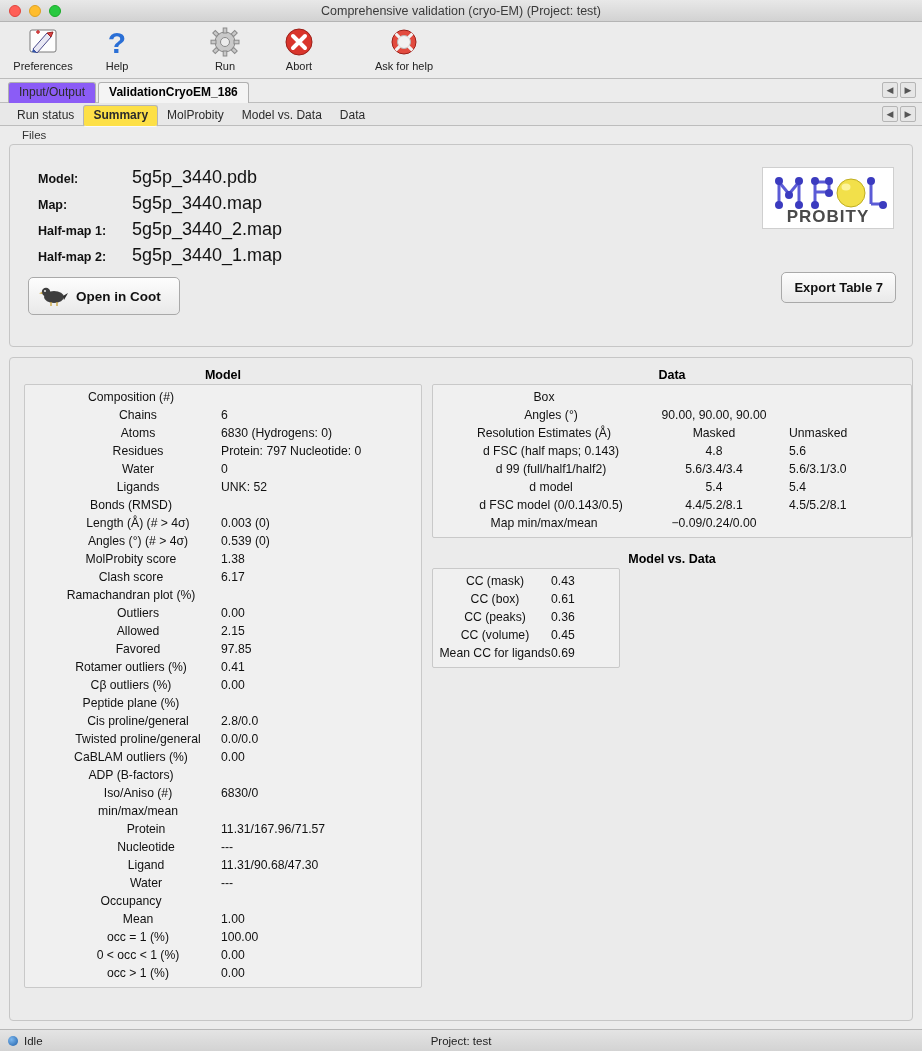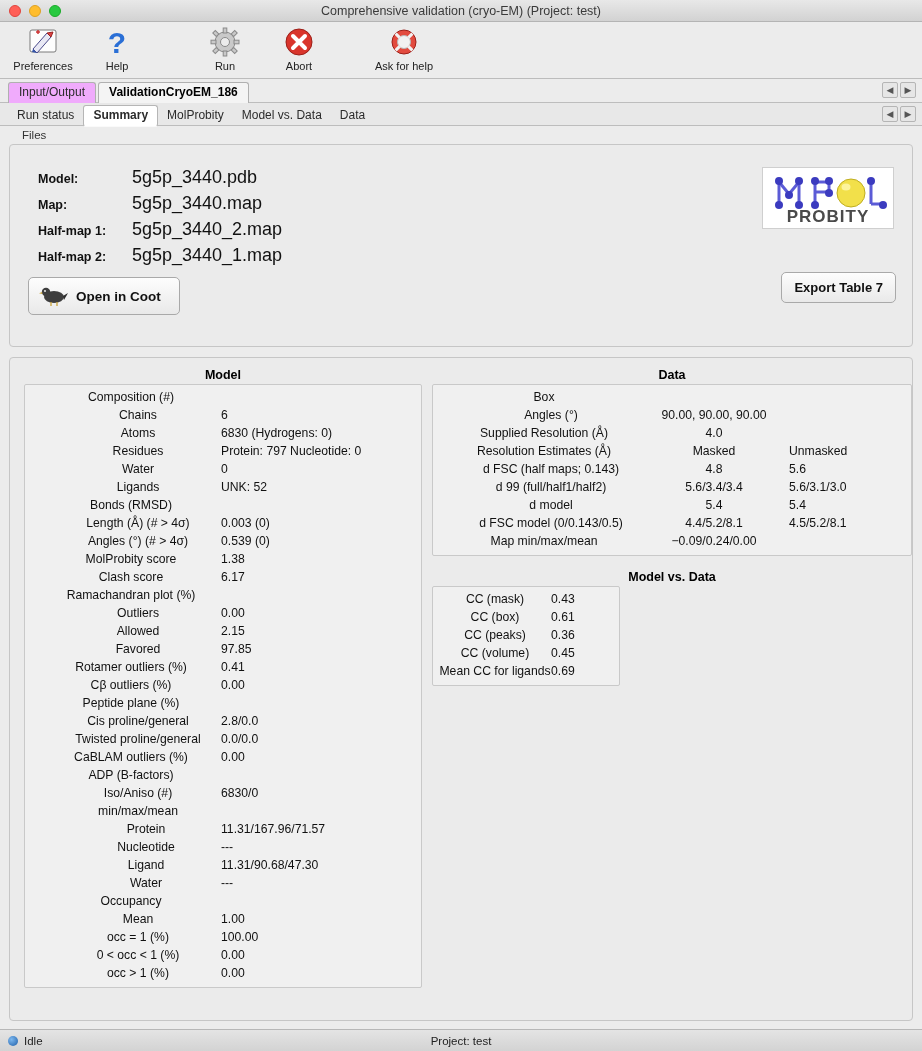--- a/index.html
+++ b/index.html
@@ -62,21 +62,21 @@
     padding: 3px 0 0 8px;
     position: relative;
     flex: none;
   }
   .tabrow.main { height: 24px; }
   .tab {
     font-size: 12px;
     padding: 2px 10px 3px 10px;
     border: 1px solid #b0b0b0;
     border-bottom: none;
-    background: #f0abfc;
+    background: #8b5cf6;
     color: #2b2b2b;
     border-radius: 3px 3px 0 0;
     margin-right: 2px;
     cursor: default;
     line-height: 15px;
   }
   .tab.active { background: #f4f4f4; font-weight: bold; color: #000; }
   .arrows {
     position: absolute; right: 6px; top: 3px;
     display: flex; gap: 2px;
@@ -88,21 +88,21 @@
     font-size: 9px; color: #555;
     display: flex; align-items: center; justify-content: center;
     cursor: default;
   }
   .tabrow.sub { height: 23px; background: #e8e8e8; }
   .subtab {
     font-size: 12px; padding: 2px 9px 3px 9px;
     color: #2b2b2b; cursor: default; border-radius: 3px;
     line-height: 15px;
   }
-  .subtab.active { background: #ffffff; border: 1px solid #b6b6b6; border-bottom-color: #fafafa; font-weight: bold; }
+  .subtab.active { background: #fde047; border: 1px solid #b6b6b6; border-bottom-color: #fafafa; font-weight: bold; }
   
   .files-bar {
     height: 18px; padding-left: 22px;
     font-size: 11.5px; color: #333;
     display: flex; align-items: center;
     flex: none;
   }
   
   .panel {
     margin: 0 9px;
@@ -518,25 +518,20 @@
               <div class="k lw2 i1">Box</div>
               <div class="v vw"></div>
               <div class="v"></div>
             </div>
           <div class="row">
               <div class="k lw2 i2">Angles (°)</div>
               <div class="v vw">90.00, 90.00, 90.00</div>
               <div class="v"></div>
             </div>
           <div class="row">
-              <div class="k lw2 i1">Supplied Resolution (Å)</div>
-              <div class="v vw">4.0</div>
-              <div class="v"></div>
-            </div>
-          <div class="row">
               <div class="k lw2 i1">Resolution Estimates (Å)</div>
               <div class="v vw">Masked</div>
               <div class="v">Unmasked</div>
             </div>
           <div class="row">
               <div class="k lw2 i2">d FSC (half maps; 0.143)</div>
               <div class="v vw">4.8</div>
               <div class="v">5.6</div>
             </div>
           <div class="row">

